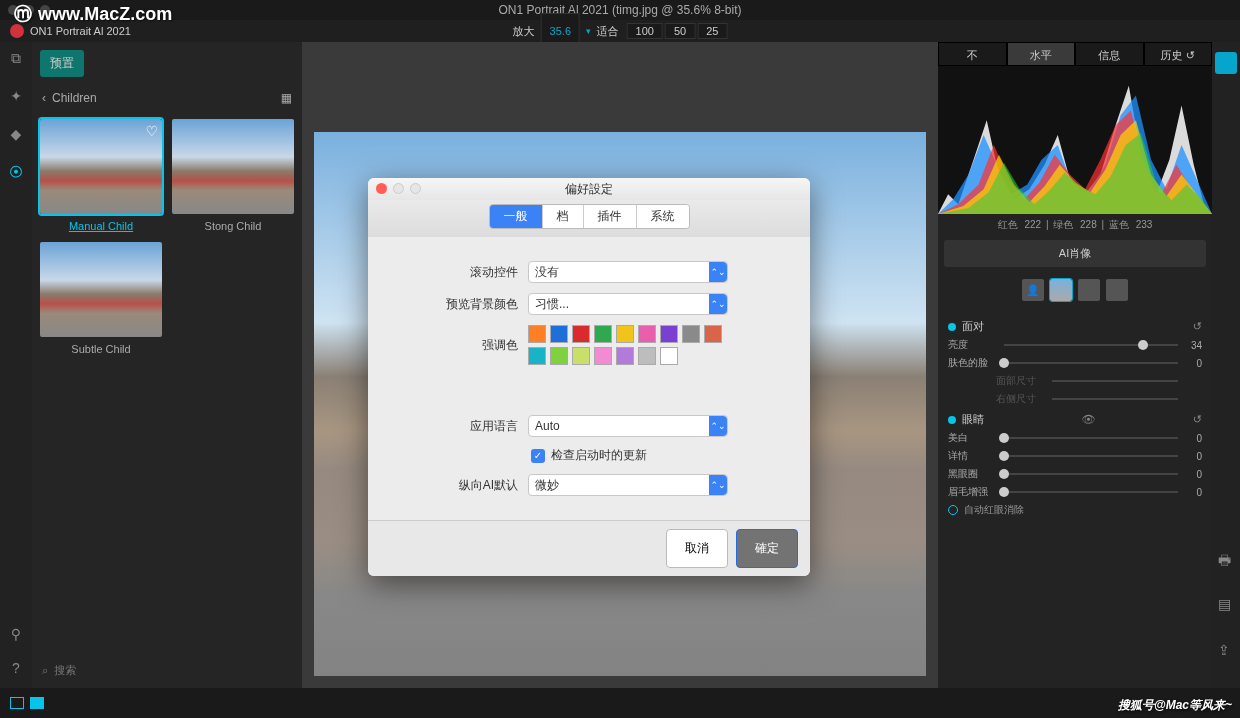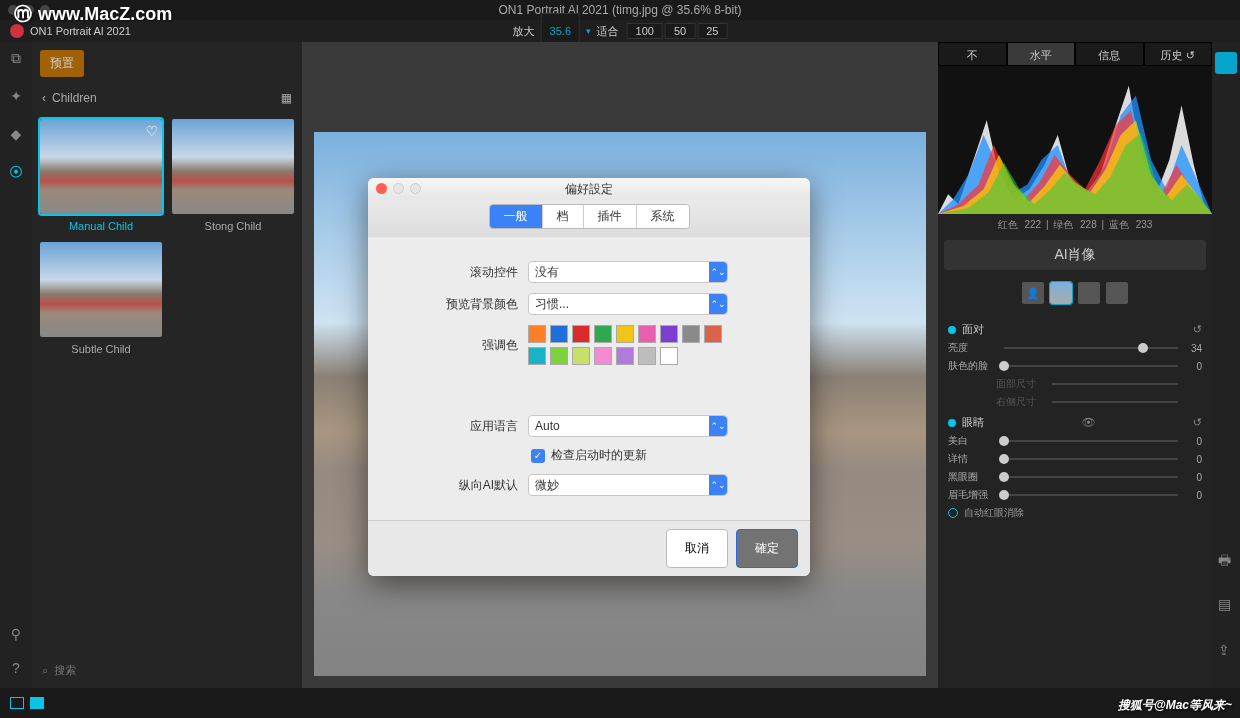--- a/index.html
+++ b/index.html
@@ -23,28 +23,28 @@
 
 
 .left-tools { width: 32px; background: #222; display: flex; flex-direction: column; align-items: center; padding-top: 6px; gap: 18px; }
 .left-tools .tool { width: 20px; height: 20px; color: #888; display: flex; align-items: center; justify-content: center; font-size: 14px; }
 .left-tools .tool.active { color: #07c4e8; }
 .left-tools .bottom { margin-top: auto; margin-bottom: 40px; display: flex; flex-direction: column; gap: 14px; }
 
 
 .presets { width: 270px; background: #252525; display: flex; flex-direction: column; }
 .presets-header { padding: 8px; }
-.presets-tab { background: #a16207; padding: 5px 10px; font-size: 12px; display: inline-block; border-radius: 3px; }
+.presets-tab { background: #0f766e; padding: 5px 10px; font-size: 12px; display: inline-block; border-radius: 3px; }
 .breadcrumb { padding: 6px 10px; font-size: 12px; color: #aaa; display: flex; align-items: center; gap: 6px; }
 .thumb-grid { padding: 8px; display: flex; flex-wrap: wrap; gap: 10px; }
 .thumb { width: 122px; }
 .thumb-img { width: 122px; height: 95px; background: linear-gradient(to bottom, #6ba3d6 0%, #c8d8e8 40%, #8a7a6a 55%, #b8504a 65%, #9a8a7a 75%, #888 100%); border-radius: 2px; position: relative; }
 .thumb.selected .thumb-img { outline: 2px solid #07c4e8; }
 .thumb-label { text-align: center; font-size: 11px; color: #aaa; margin-top: 6px; }
-.thumb.selected .thumb-label { color: #07c4e8; }
+.thumb.selected .thumb-label { color: #07c4e8; text-decoration: underline; }
 .heart { position: absolute; right: 4px; top: 4px; color: #fff; font-size: 14px; }
 .search-bar { margin-top: auto; padding: 8px 10px 40px; font-size: 11px; color: #777; display: flex; align-items: center; gap: 6px; }
 
 
 .canvas { flex: 1; background: #3a3a3a; position: relative; display: flex; flex-direction: column; }
 .canvas-img { margin: 90px 12px 12px; flex: 1; background: linear-gradient(to bottom, #7ab0de 0%, #cfe3f2 35%, #8a8074 45%, #a89682 55%, #968a80 62%, #9a8e84 75%, #888 85%, #838383 100%); position: relative; }
 .canvas-bottom { height: 30px; background: #2a2a2a; display: flex; align-items: center; justify-content: center; gap: 6px; }
 .canvas-bottom .mini { width: 20px; height: 16px; border: 1px solid #555; background: #333; font-size: 9px; display: flex; align-items: center; justify-content: center; }
 .preview-btn { background: #444; padding: 3px 12px; font-size: 11px; border-radius: 3px; }
 
@@ -54,21 +54,21 @@
 .right-panel { width: 274px; background: #232323; display: flex; flex-direction: column; font-size: 11px; }
 .right-tabs { display: flex; height: 24px; }
 .right-tabs .tab { flex: 1; text-align: center; line-height: 24px; font-size: 11px; background: #1a1a1a; border: 1px solid #000; }
 .right-tabs .tab.active { background: #3a3a3a; }
 
 .histogram { height: 148px; background: #111; position: relative; overflow: hidden; }
 .histo-svg { width: 100%; height: 100%; }
 .rgb-readout { text-align: center; padding: 4px; font-size: 10px; color: #999; }
 .rgb-readout span { margin: 0 2px; }
 
-.ai-section { background: #333; text-align: center; padding: 6px; font-size: 14px; margin: 4px 6px; border-radius: 3px; }
+.ai-section { background: #333; text-align: center; padding: 6px; font-size: 11px; margin: 4px 6px; border-radius: 3px; }
 .face-thumbs { display: flex; justify-content: center; gap: 6px; padding: 8px; }
 .face-thumbs .ft { width: 22px; height: 22px; background: #555; border-radius: 2px; }
 .face-thumbs .ft.person { color: #888; display: flex; align-items: center; justify-content: center; }
 .face-thumbs .ft.sel { outline: 1px solid #07a4cc; background: linear-gradient(#7ab0de,#aaa); }
 
 .sliders { padding: 4px 10px; overflow-y: auto; flex: 1; }
 .slider-section { margin: 6px 0; }
 .section-head { display: flex; align-items: center; gap: 6px; font-size: 11px; color: #ccc; margin-bottom: 4px; }
 .section-head .dot { width: 8px; height: 8px; border-radius: 50%; background: #07c4e8; }
 .section-head .reset { margin-left: auto; color: #888; }

